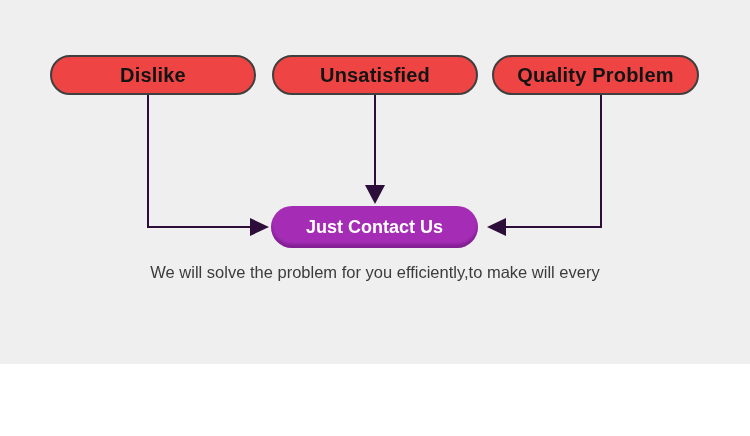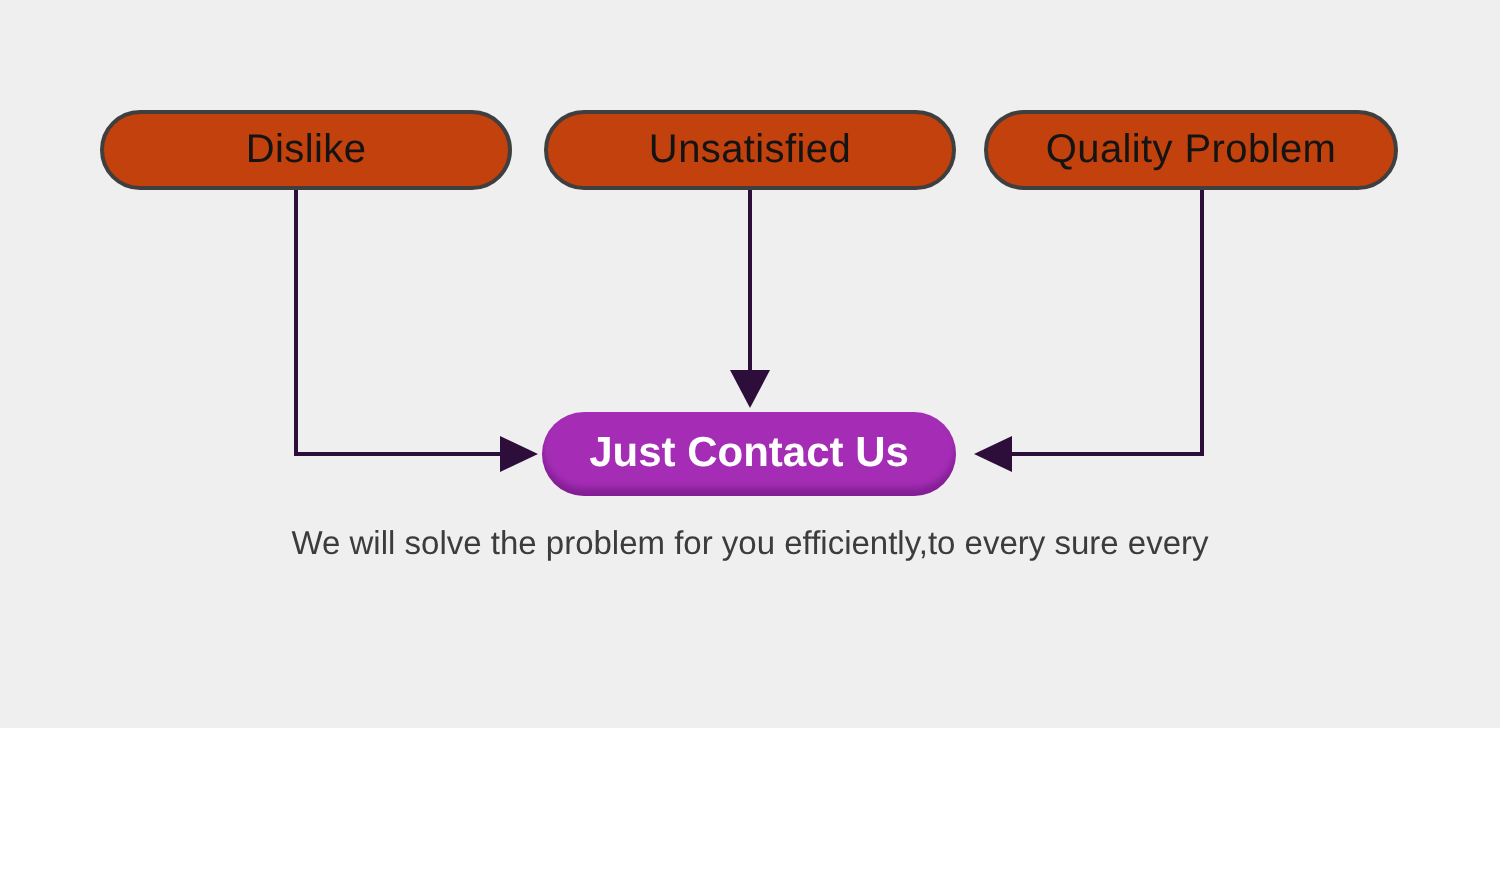--- a/index.html
+++ b/index.html
@@ -20,48 +20,48 @@
     left: 0;
     top: 0;
     width: 750px;
     height: 364px;
     background: #efefef;
   }
   .pill {
     position: absolute;
     box-sizing: border-box;
     height: 40px;
-    background: #c2410c;
+    background: #ef4444;
     border: 2px solid #3f3f3f;
     border-radius: 20px;
     display: flex;
     align-items: center;
     justify-content: center;
     font-size: 20px;
-    font-weight: 400;
+    font-weight: 700;
     color: #141414;
     letter-spacing: 0.2px;
   }
   .pill-dislike      { left: 50px;  top: 55px; width: 206px; }
   .pill-unsatisfied  { left: 272px; top: 55px; width: 206px; }
   .pill-quality      { left: 492px; top: 55px; width: 207px; }
   .cta-pill {
     position: absolute;
     left: 271px;
     top: 206px;
     width: 207px;
     height: 42px;
     box-sizing: border-box;
     background: #a52db6;
     border-radius: 21px;
     box-shadow: inset 0 -4px 3px rgba(70, 5, 85, 0.35);
     display: flex;
     align-items: center;
     justify-content: center;
-    font-size: 21px;
+    font-size: 18px;
     font-weight: 700;
     color: #ffffff;
     cursor: pointer;
   }
   .arrows {
     position: absolute;
     left: 0;
     top: 0;
     width: 750px;
     height: 436px;
@@ -107,15 +107,15 @@
   </div>
   <div class="pill pill-unsatisfied">
     <span>Unsatisfied</span>
   </div>
 
   <div class="cta-pill">
     <span>Just Contact Us</span>
   </div>
 
   <div class="caption">
-    <span class="line">We will solve the problem for you efficiently,to every sure every</span>
+    <span class="line">We will solve the problem for you efficiently,to make will every</span>
   </div>
 </div>
 
 </body></html>

